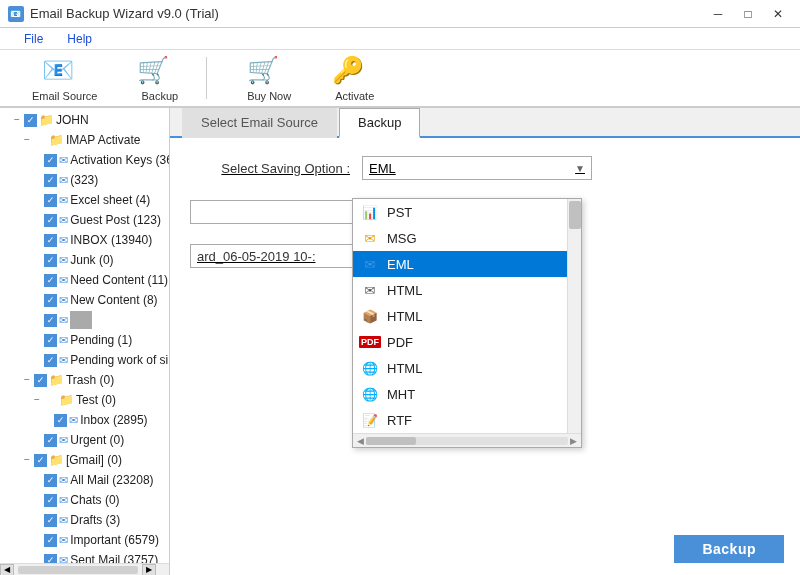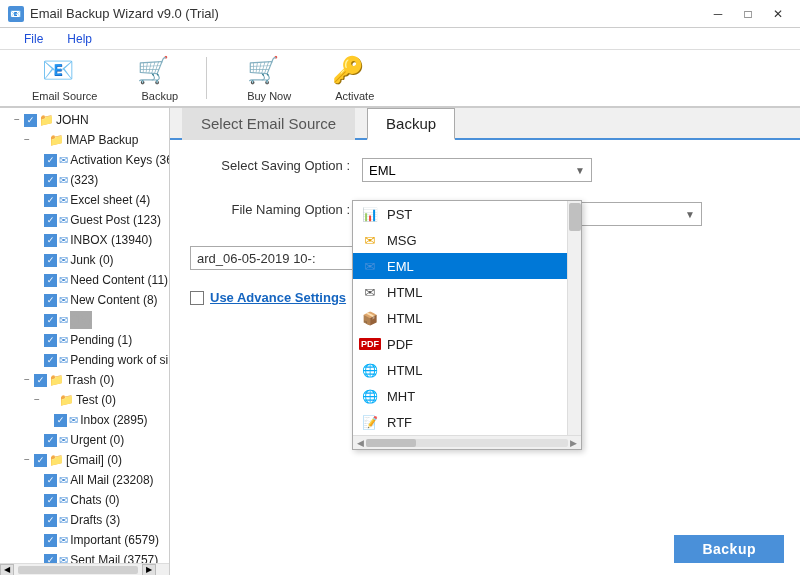--- a/index.html
+++ b/index.html
@@ -113,48 +113,50 @@
     
     .tabs {
       display: flex;
       background: #f0f0f0;
       border-bottom: 2px solid #4a90d9;
       padding: 0 12px;
     }
     .tab {
       padding: 6px 18px;
       cursor: pointer;
-      font-size: 15px;
+      font-size: 13px;
       font-weight: 500;
       color: #555;
       border: 1px solid transparent;
       border-bottom: none;
       margin-bottom: -2px;
       background: #e0e0e0;
-      margin-right: 12px;
+      margin-right: 2px;
     }
     .tab.active {
       background: white;
       color: #222;
       border: 1px solid #aaa;
       border-bottom: 2px solid white;
     }
 
     
     .panel-content {
       padding: 18px 20px;
       background: white;
       flex: 1;
       position: relative;
     }
 
     
     .form-row {
       display: flex;
+      align-items: center;
       margin-bottom: 20px;
+      text-decoration: underline;
     }
     .form-label {
       width: 160px;
       text-align: right;
       margin-right: 12px;
       color: #333;
       font-size: 13px;
       flex-shrink: 0;
     }
 
@@ -385,21 +387,21 @@
     <div class="tree-item" style="padding-left: 10px;">
           <span class="tree-expand">−</span>
           <div class="tree-checkbox checked">✓</div>
           <span class="tree-folder">📁</span>
           <span class="tree-label">JOHN</span>
         </div>
         <div class="tree-item" style="padding-left: 20px;">
           <span class="tree-expand">−</span>
           <div style="width: 15px;"></div>
           <span class="tree-folder">📁</span>
-          <span class="tree-label">IMAP Backup</span>
+          <span class="tree-label">IMAP Activate</span>
         </div>
         <div class="tree-item" style="padding-left: 30px;">
           <span class="tree-expand"></span>
           <div class="tree-checkbox checked">✓</div>
           <span class="tree-mail">✉</span>
           <span class="tree-label">Activation Keys (36)</span>
         </div>
         <div class="tree-item" style="padding-left: 30px;">
           <span class="tree-expand"></span>
           <div class="tree-checkbox checked">✓</div>
@@ -539,37 +541,32 @@
 
       <div class="form-row">
         <span class="form-label">Select Saving Option :</span>
         <div class="select-box">
           <span>EML</span>
           <span class="select-arrow">▼</span>
         </div>
       </div>
 
       <div class="form-row">
-        <span class="form-label">File Naming Option :</span>
         <div class="file-naming-select">
           <span></span>
           <span class="select-arrow">▼</span>
         </div>
       </div>
 
       <div class="form-row">
         <div class="dest-input">
           <span>ard_06-05-2019 10-:</span>
         </div>
       </div>
 
-      <div class="advance-row">
-        <div class="adv-checkbox"></div>
-        <span class="adv-label">Use Advance Settings</span>
-      </div>
 
       <div class="dropdown-overlay">
         <div class="dropdown-scroll-area" id="dropdown-list" style="position:relative;padding-right:14px;">
         <div class="dropdown-item">
               <div class="dropdown-item-icon" style="color: rgb(21, 101, 192);">📊</div>
               <span>PST</span>
             </div>
             <div class="dropdown-item">
               <div class="dropdown-item-icon" style="color: rgb(232, 160, 0);">✉</div>
               <span>MSG</span>

